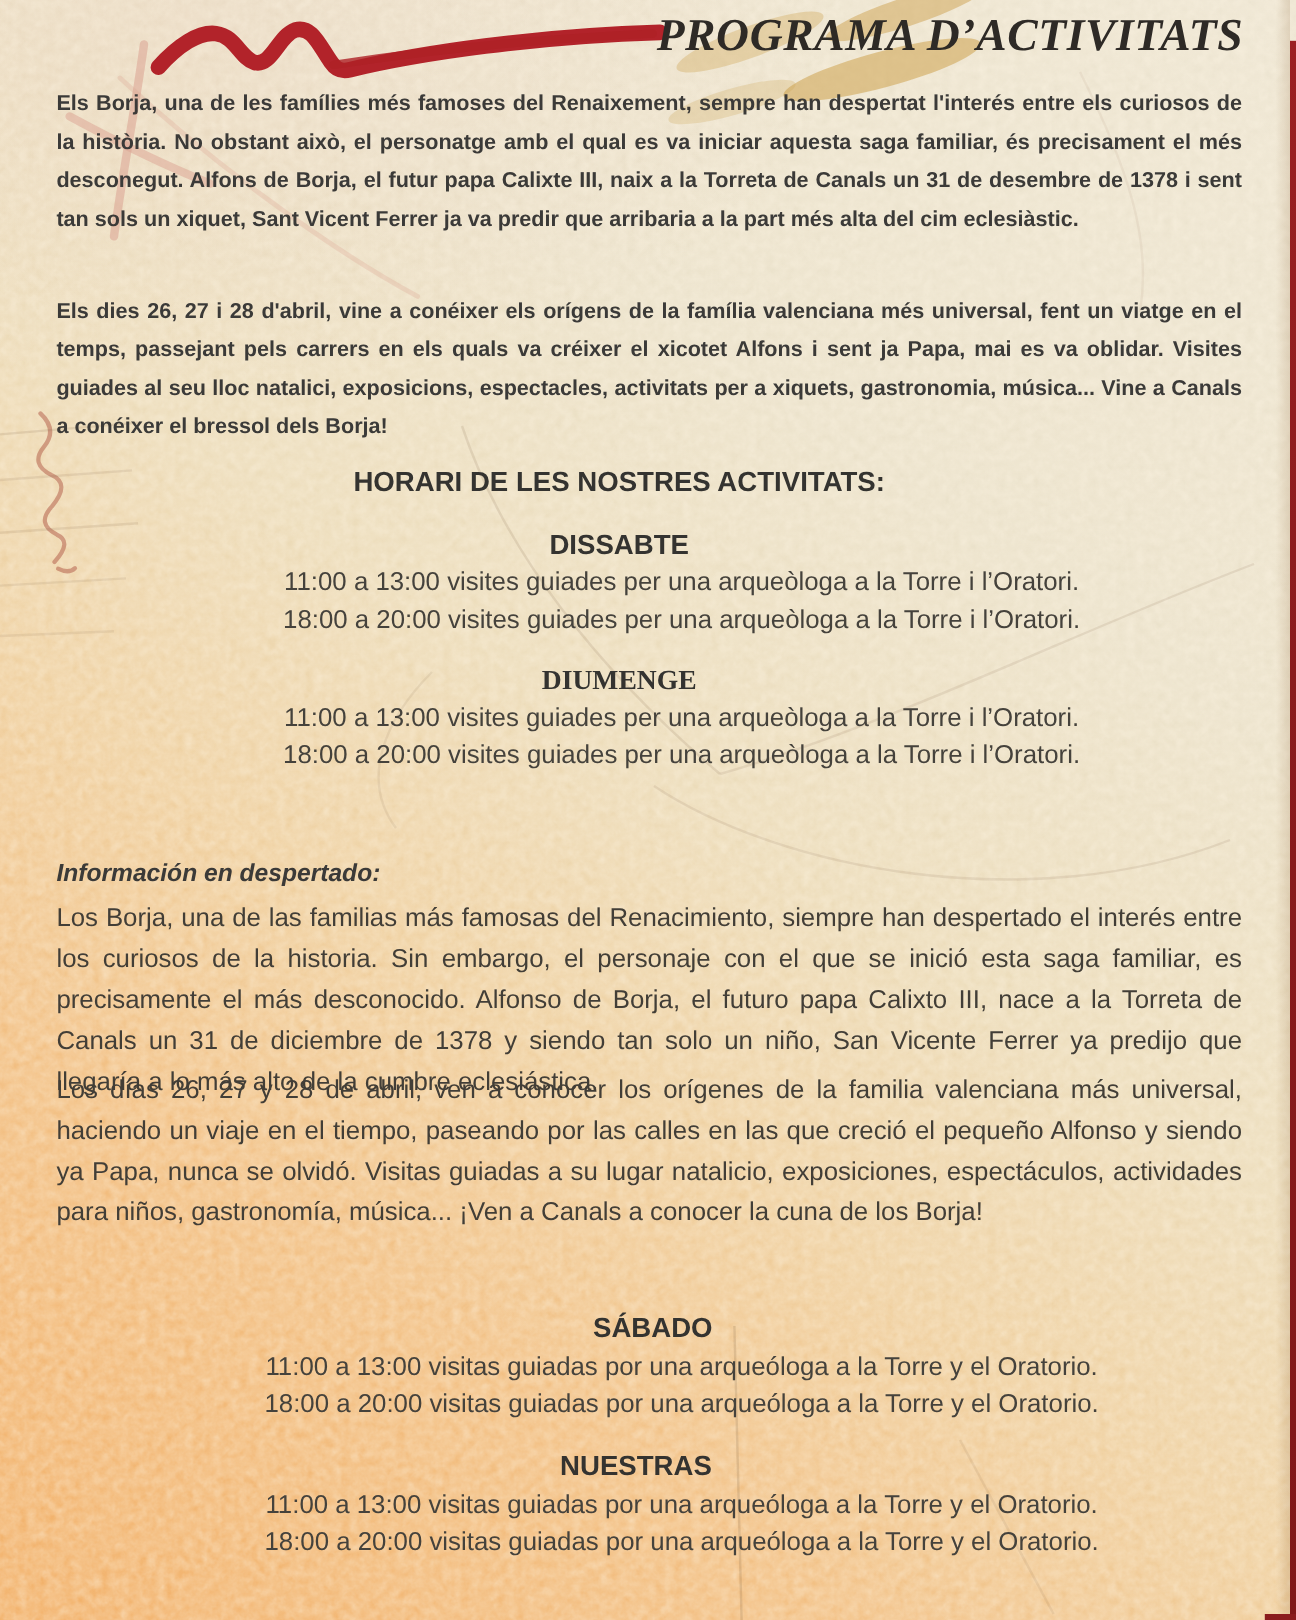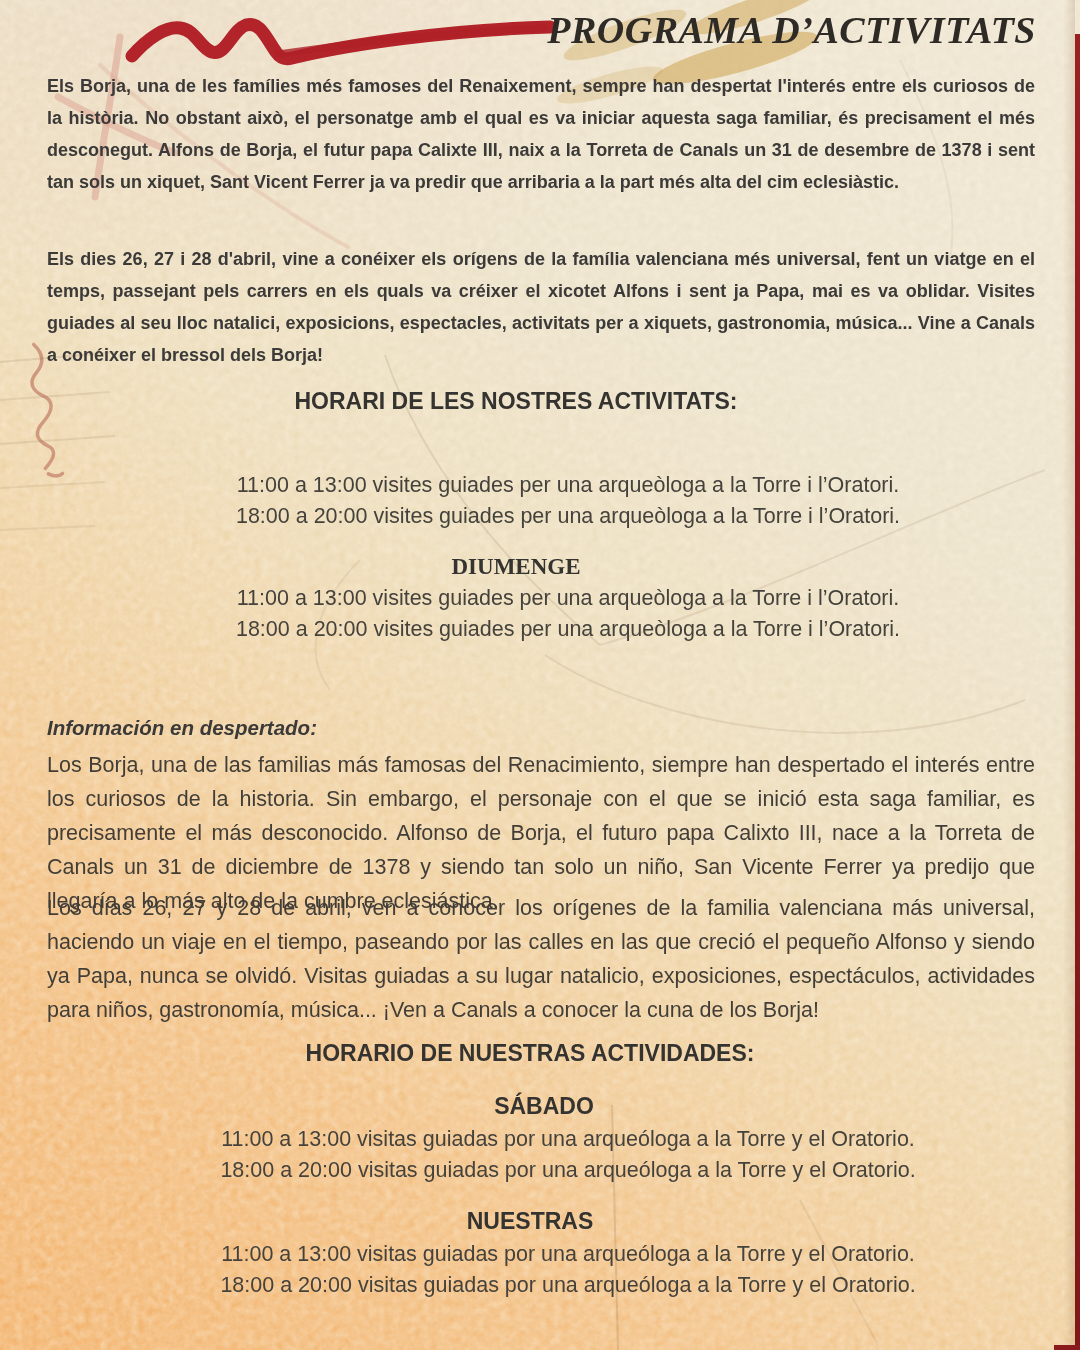--- a/index.html
+++ b/index.html
@@ -127,40 +127,40 @@
   <div class="content">
 
     <div class="title">PROGRAMA D’ACTIVITATS</div>
 
     <div class="para para-ca" style="top:70px;">Els Borja, una de les famílies més famoses del Renaixement, sempre han despertat l'interés entre els curiosos de la història. No obstant això, el personatge amb el qual es va iniciar aquesta saga familiar, és precisament el més desconegut. Alfons de Borja, el futur papa Calixte III, naix a la Torreta de Canals un 31 de desembre de 1378 i sent tan sols un xiquet, Sant Vicent Ferrer ja va predir que arribaria a la part més alta del cim eclesiàstic.</div>
 
     <div class="para para-ca" style="top:243px;">Els dies 26, 27 i 28 d'abril, vine a conéixer els orígens de la família valenciana més universal, fent un viatge en el temps, passejant pels carrers en els quals va créixer el xicotet Alfons i sent ja Papa, mai es va oblidar. Visites guiades al seu lloc natalici, exposicions, espectacles, activitats per a xiquets, gastronomia, música... Vine a Canals a conéixer el bressol dels Borja!</div>
 
     <div class="h-center" style="top:388px;">HORARI DE LES NOSTRES ACTIVITATS:</div>
 
+    <div class="h-center" style="top:441px;">DISSABTE</div>
 
     <div class="slots" style="top:470px;">
       <div><span class="time">11:00 a 13:00</span><span> visites guiades per una arqueòloga a la Torre i l’Oratori.</span></div>
       <div><span class="time">18:00 a 20:00</span><span> visites guiades per una arqueòloga a la Torre i l’Oratori.</span></div>
     </div>
 
     <div class="h-center" style="top:554px;font-family:Liberation Serif, serif;">DIUMENGE</div>
 
     <div class="slots" style="top:583px;">
       <div><span class="time">11:00 a 13:00</span><span> visites guiades per una arqueòloga a la Torre i l’Oratori.</span></div>
       <div><span class="time">18:00 a 20:00</span><span> visites guiades per una arqueòloga a la Torre i l’Oratori.</span></div>
     </div>
 
     <div class="info-label" style="top:716px;">Información en despertado:</div>
 
     <div class="para para-es" style="top:748px;">Los Borja, una de las familias más famosas del Renacimiento, siempre han despertado el interés entre los curiosos de la historia. Sin embargo, el personaje con el que se inició esta saga familiar, es precisamente el más desconocido. Alfonso de Borja, el futuro papa Calixto III, nace a la Torreta de Canals un 31 de diciembre de 1378 y siendo tan solo un niño, San Vicente Ferrer ya predijo que llegaría a lo más alto de la cumbre eclesiástica.</div>
 
     <div class="para para-es" style="top:891px;">Los días 26, 27 y 28 de abril, ven a conocer los orígenes de la familia valenciana más universal, haciendo un viaje en el tiempo, paseando por las calles en las que creció el pequeño Alfonso y siendo ya Papa, nunca se olvidó. Visitas guiadas a su lugar natalicio, exposiciones, espectáculos, actividades para niños, gastronomía, música... ¡Ven a Canals a conocer la cuna de los Borja!</div>
 
-    <div class="h-center-es" style="top:1040px;">HORARIO DE NUESTRAS ACTIVIDADES:</div>
 
     <div class="h-center-es" style="top:1093px;padding-left:28px;">SÁBADO</div>
 
     <div class="slots" style="top:1124px;">
       <div><span class="time">11:00 a 13:00</span><span> visitas guiadas por una arqueóloga a la Torre y el Oratorio.</span></div>
       <div><span class="time">18:00 a 20:00</span><span> visitas guiadas por una arqueóloga a la Torre y el Oratorio.</span></div>
     </div>
 
     <div class="h-center-es" style="top:1208px;">NUESTRAS</div>
 

